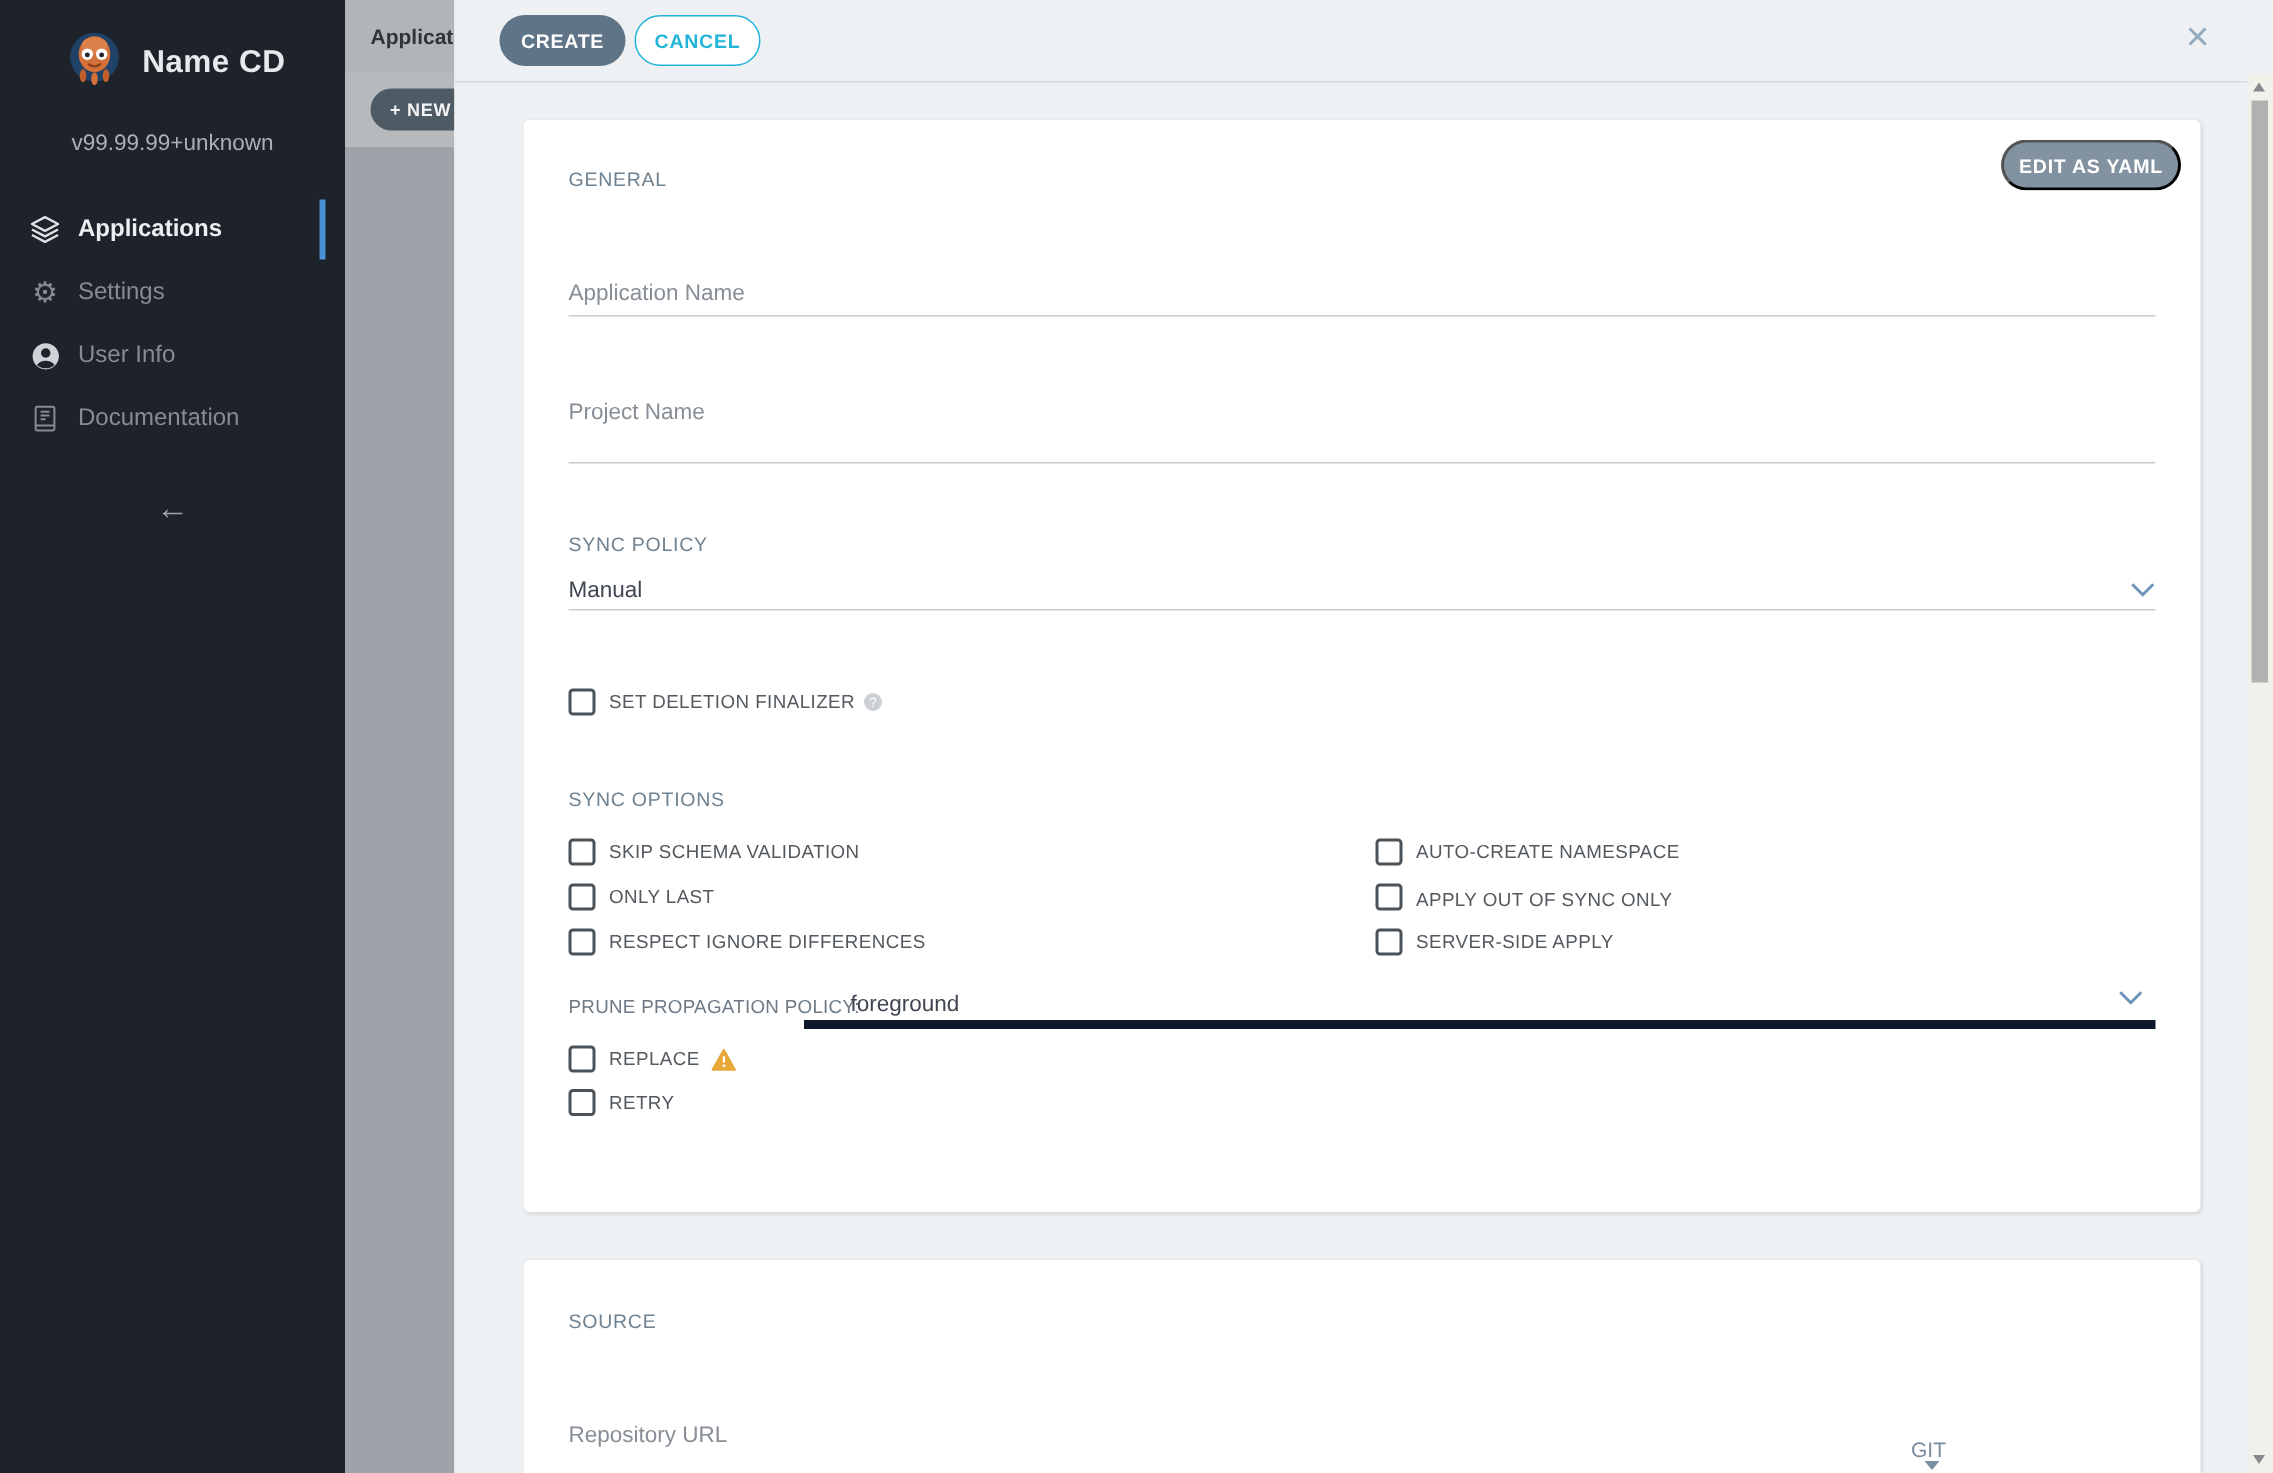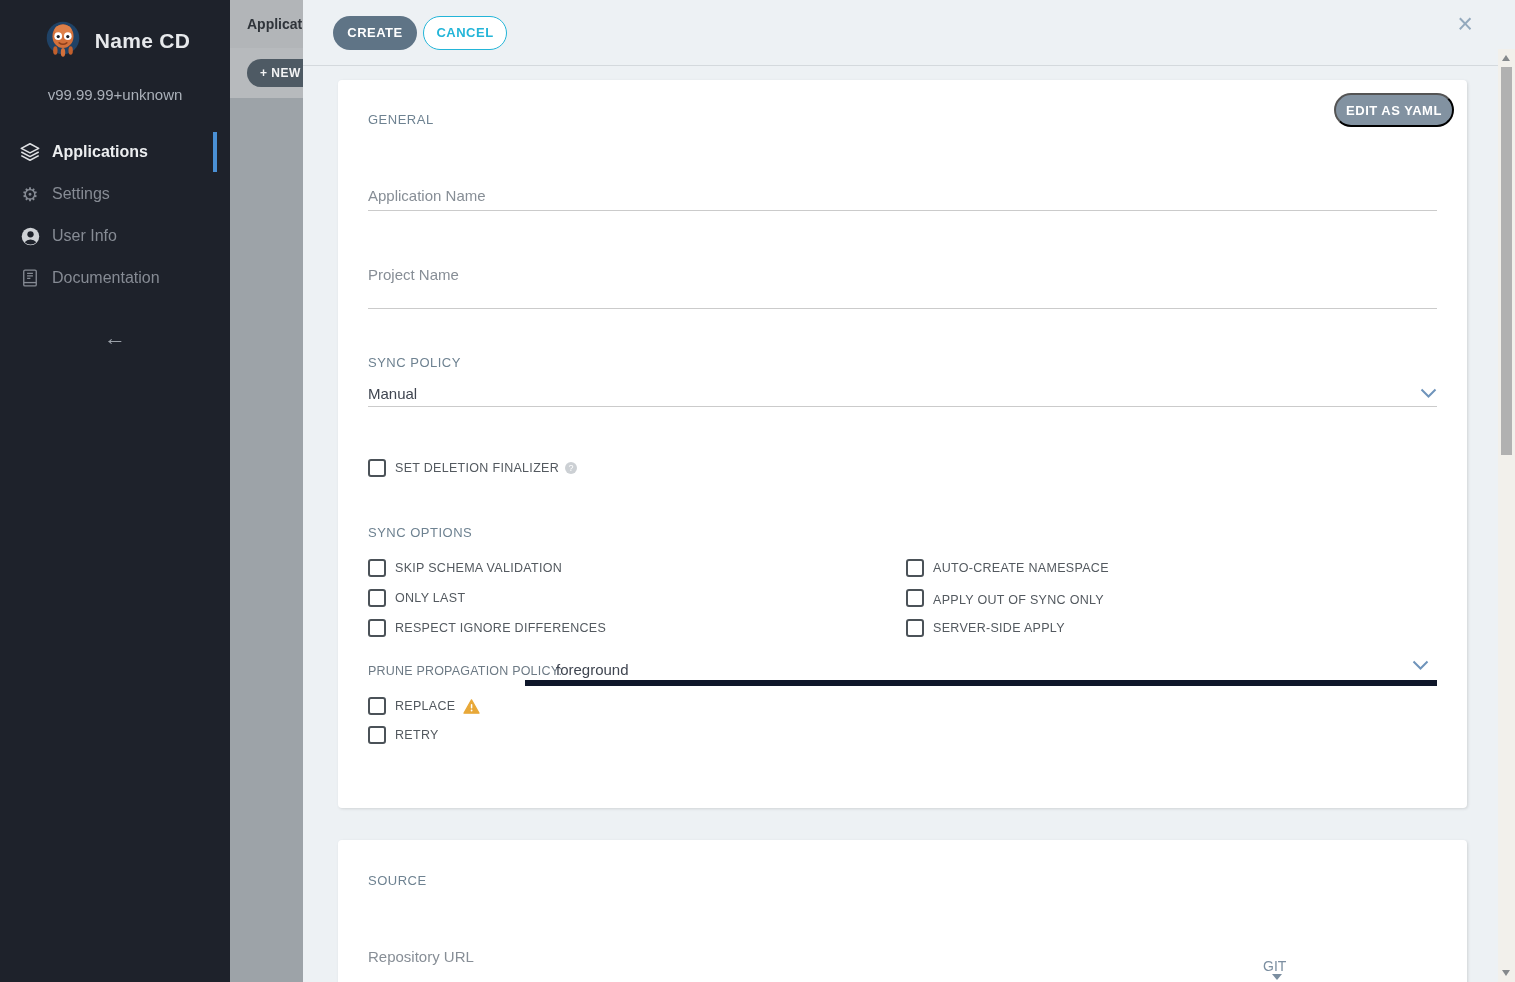--- a/index.html
+++ b/index.html
@@ -27,31 +27,31 @@
   .bg-band-header { height:48px; background:#b2b5b8; display:flex; align-items:center; overflow:hidden; }
   .bg-band-header .bg-title { padding-left:17px; font-size:14px; font-weight:bold; color:#2f343a; white-space:nowrap; }
   .bg-band-toolbar { height:50px; background:#b7babd; position:relative; overflow:hidden; }
   .bg-new-btn { position:absolute; left:17px; top:11px; height:28px; width:80px; border-radius:14px;
     background:#4e5a64; color:#f2f3f4; font-size:12px; font-weight:bold; letter-spacing:.5px;
     display:flex; align-items:center; padding-left:13px; white-space:nowrap; }
   .bg-band-content { height:884px; background:#9da3a8; }
 
   
   .panel { position:absolute; left:303px; top:0; width:1212px; height:982px; background:#edf1f4; z-index:20; }
-  .panel-toolbar { position:absolute; left:0; right:0; top:0; height:66px;
+  .panel-toolbar { position:absolute; left:0; right:0; top:0; height:55px;
     border-bottom:1px solid #d4d9dd; display:flex; align-items:center; }
   .btn-pill { height:34px; border-radius:17px; font-size:13px; font-weight:bold;
     letter-spacing:.5px; display:flex; align-items:center; justify-content:center; cursor:pointer; }
   .btn-create { margin-left:30px; width:84px; background:#5f7486; color:#ffffff; border:none; }
   .btn-cancel { margin-left:6px; width:84px; background:#ffffff; color:#23b5d8; border:1.5px solid #23b5d8; }
   .close-x { position:absolute; right:42px; top:8px; font-size:27px; font-weight:300;
     color:#93a9bd; cursor:pointer; line-height:32px; }
 
   .panel-body { position:absolute; left:0; right:17px; top:49px; bottom:0;
-    overflow:hidden; padding:31px 31px 0 35px; }
+    overflow:hidden; padding:31px 31px 0 46px; }
   .card { position:relative; background:#ffffff; border-radius:4px;
     box-shadow:1px 1px 3px rgba(0,0,0,0.12); }
   .card-general { height:728px; margin-bottom:32px; }
   .card-source { height:400px; }
 
   .section-title { position:absolute; left:30px; font-size:13px; color:#6e8291; letter-spacing:.5px; }
   .btn-yaml { position:absolute; right:13px; top:13px; width:120px; background:#8292a1; color:#ffffff; }
 
   .field { position:absolute; left:30px; right:30px; border-bottom:1px solid #cbcbcb; }
   .field-label { font-size:15px; color:#878e96; }

